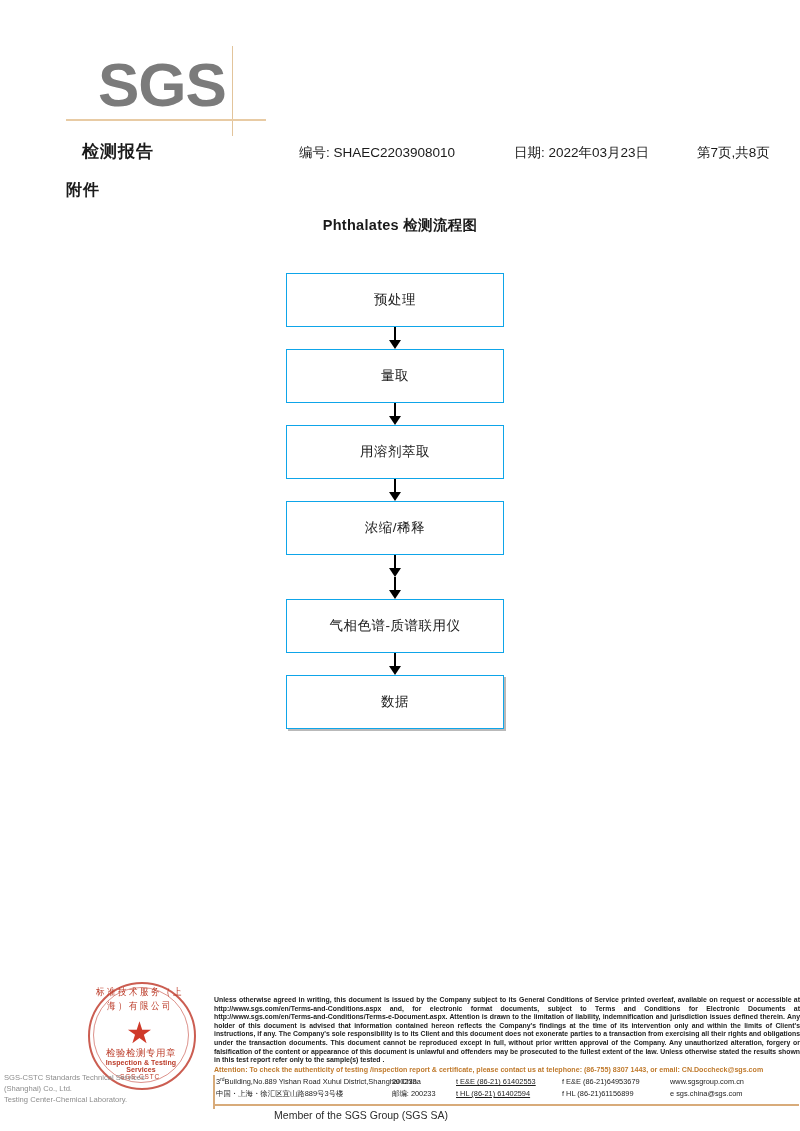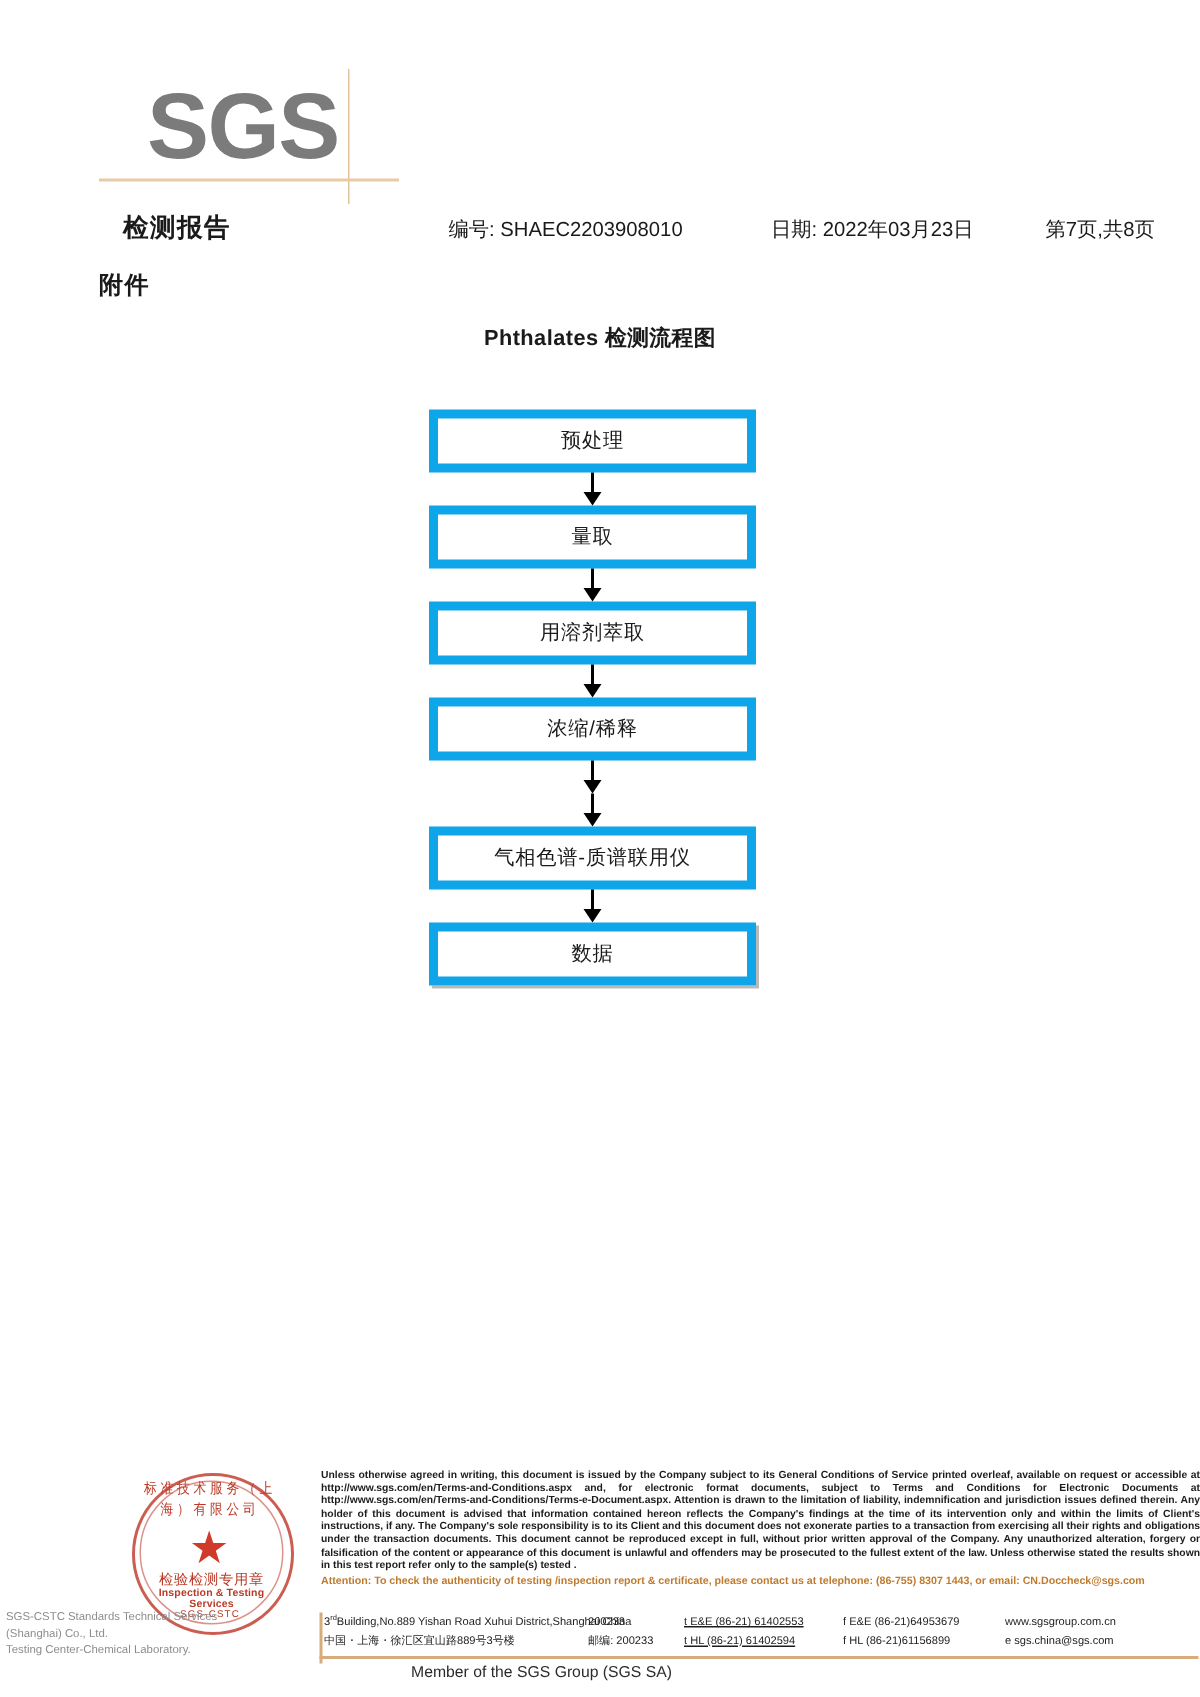--- a/index.html
+++ b/index.html
@@ -94,22 +94,22 @@
   }
   #flow-steps {
     position: relative;
     width: 218px;
     margin: 0 auto;
     margin-left: 286px;
   }
   .flow-node {
     box-sizing: border-box;
     width: 218px;
-    height: 42px;
-    border: 6px solid #0ea5e9;
+    height: 54px;
+    border: 1px solid #0ea5e9;
     background: #ffffff;
     display: flex;
     align-items: center;
     justify-content: center;
     font-size: 13.5px;
     color: #1a1a1a;
     letter-spacing: 0.5px;
   }
   .flow-node.shadowed {
     box-shadow: 2px 2px 0 0 #b9b9b9;
@@ -227,21 +227,21 @@
   #footer-hline {
     position: absolute;
     left: 213px; top: 132px;
     width: 586px; height: 1.5px;
     background: #d8ab7a;
   }
 
   
   #legal-block {
     position: absolute;
-    left: 214px; top: 8px;
+    left: 214px; top: 24px;
     width: 586px;
   }
   #legal-body {
     font-size: 6.9px;
     line-height: 8.6px;
     color: #1c1c1c;
     text-align: justify;
     font-weight: bold;
   }
   #legal-attention {

